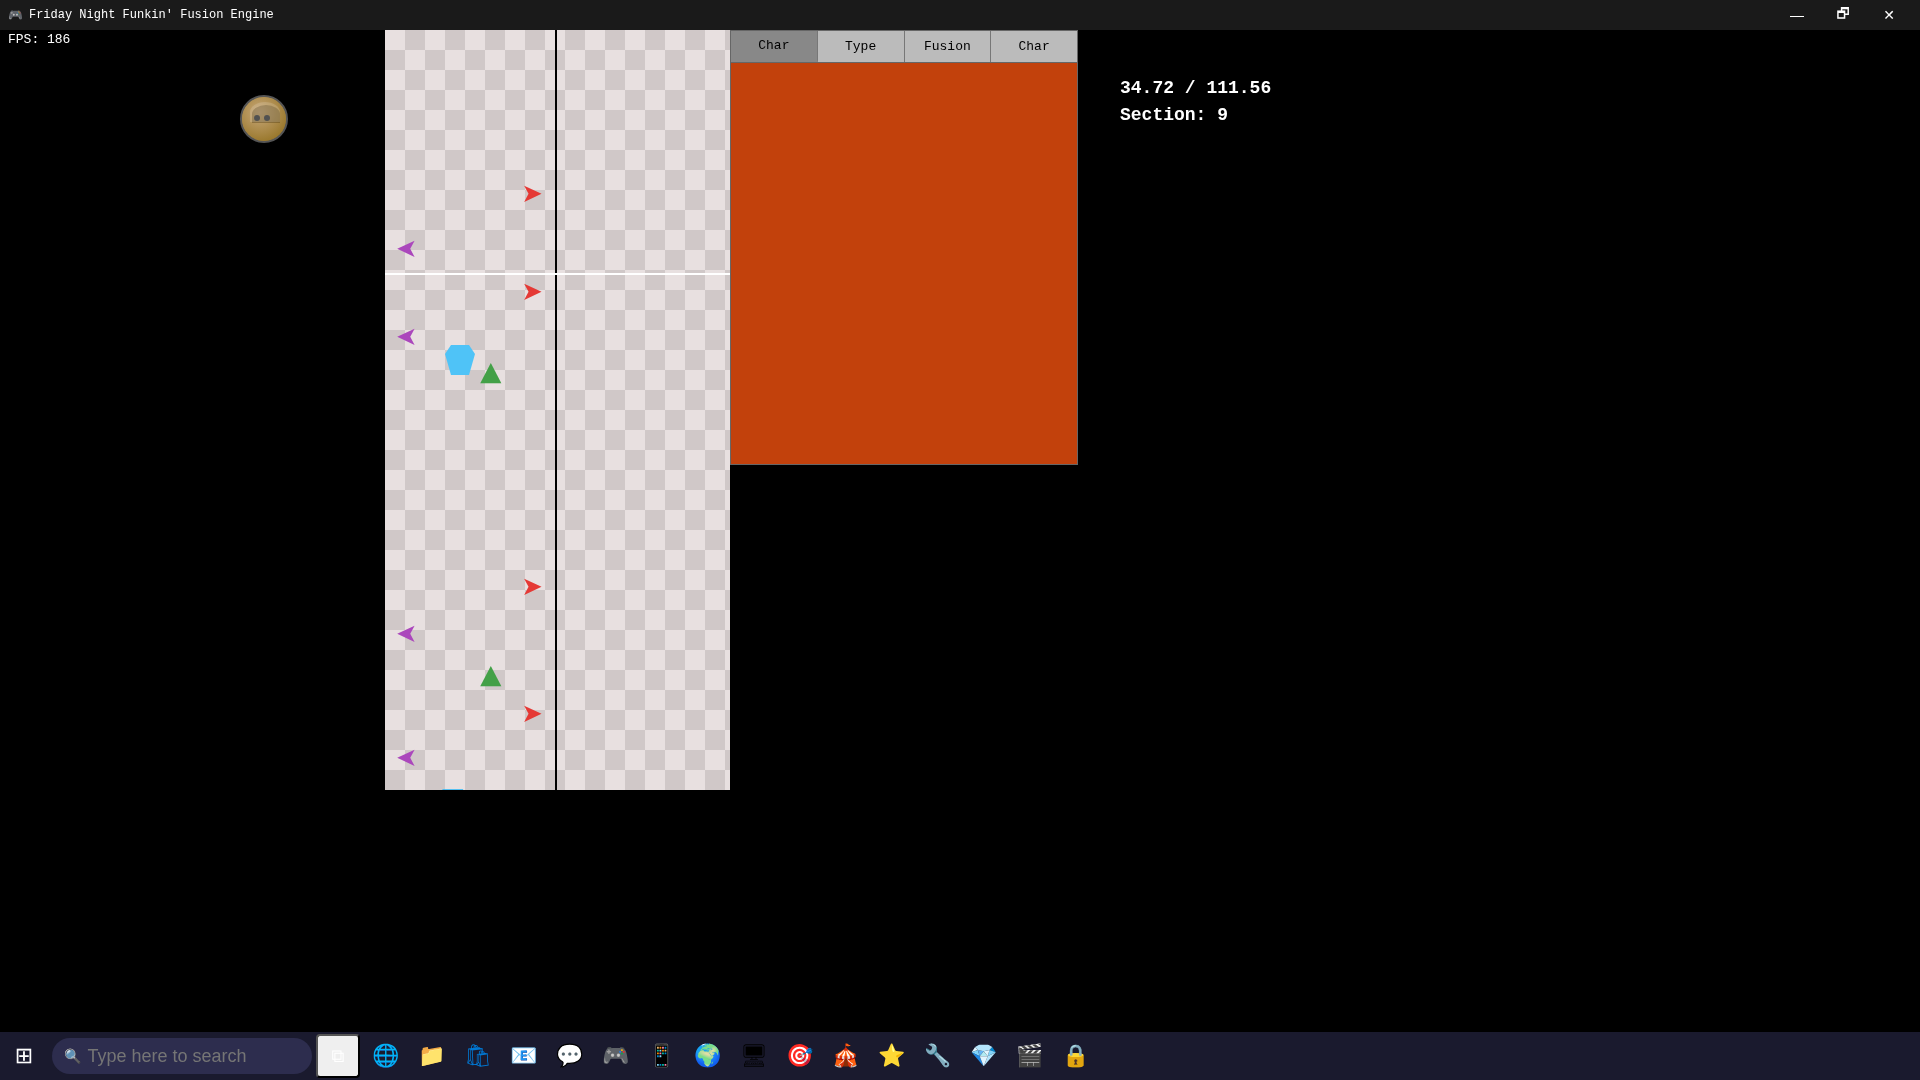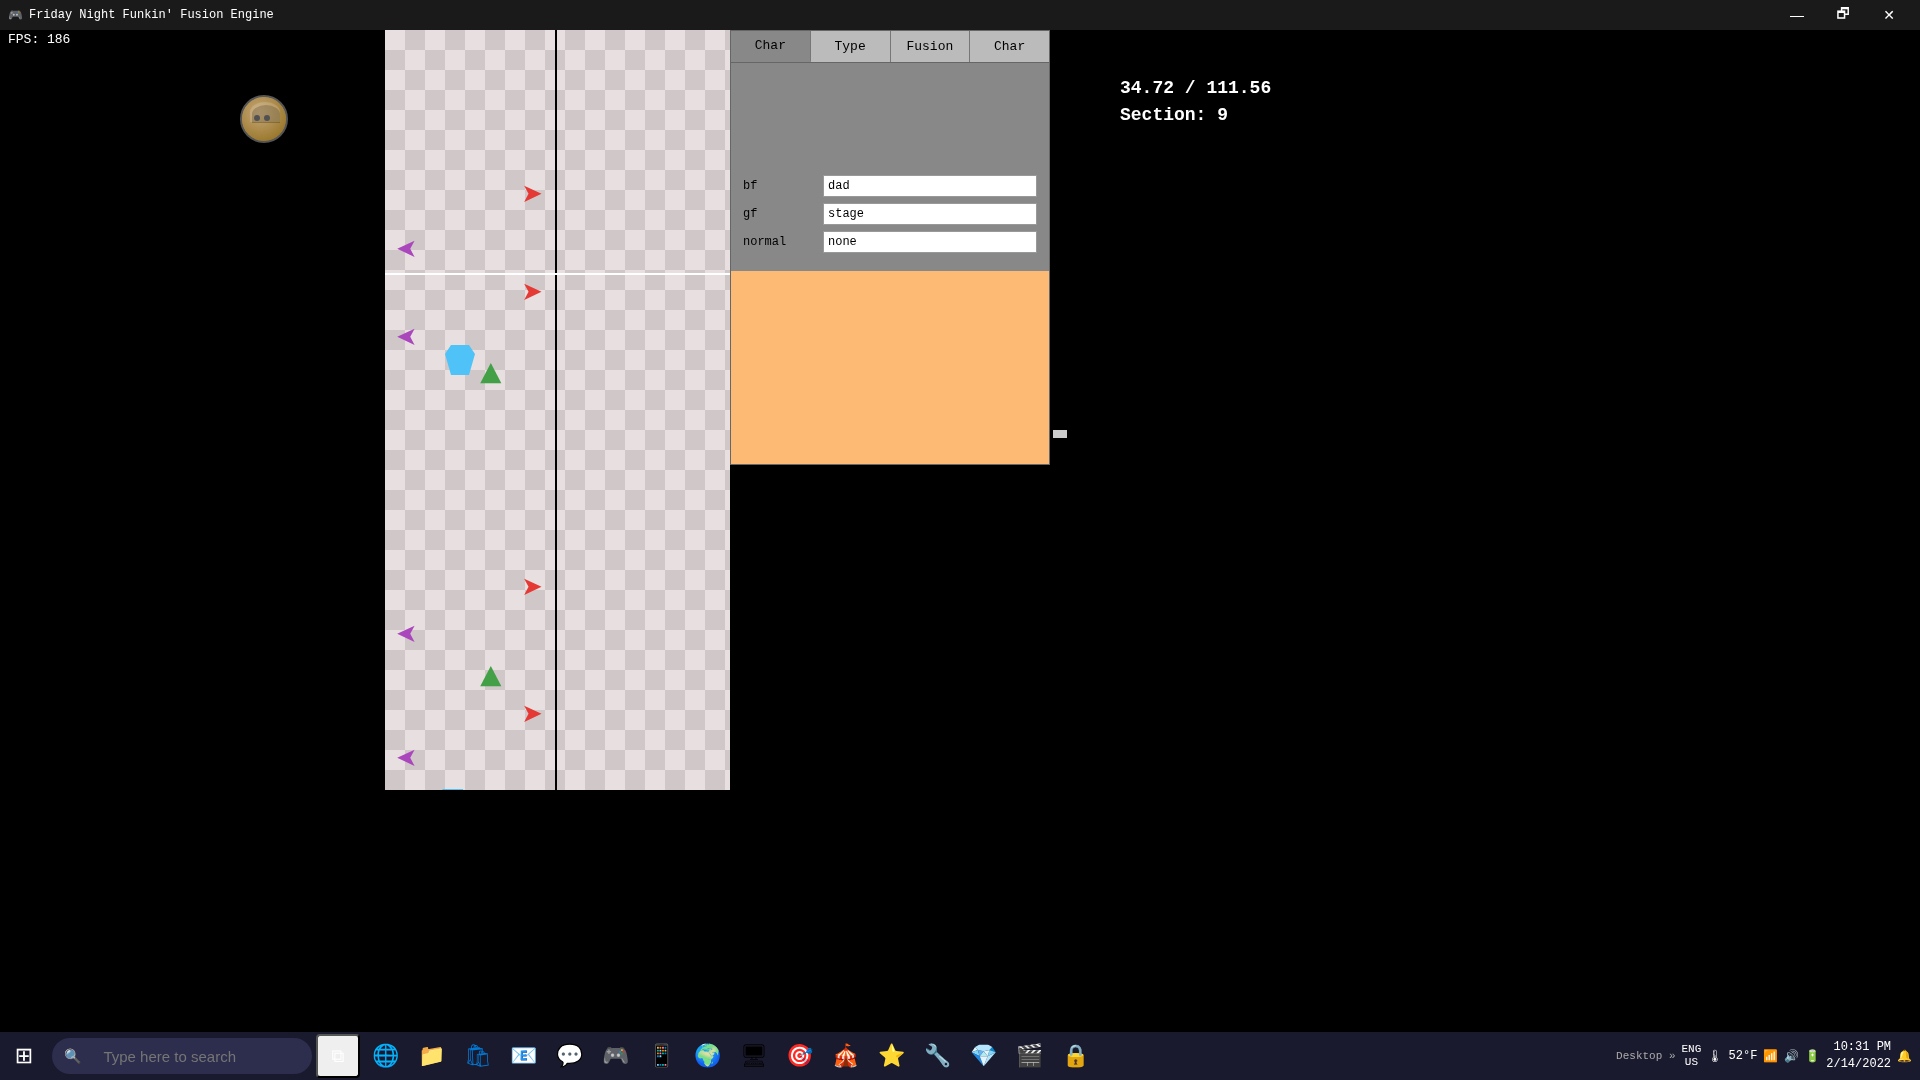--- a/index.html
+++ b/index.html
@@ -132,23 +132,23 @@
       height: 30px;
       background: #4fc3f7;
       clip-path: polygon(20% 0%, 80% 0%, 100% 30%, 80% 100%, 20% 100%, 0% 30%);
     }
 
     
     #sidebar-panel {
       position: absolute;
       top: 30px;
       left: 730px;
-      width: 320px;
+      width: 348px;
       height: 435px;
-      background: #fdba74;
+      background: #c2410c;
       border: 1px solid #666;
       z-index: 10;
     }
 
     
     #tabs {
       display: flex;
       height: 32px;
       background: #999;
       border-bottom: 1px solid #666;
@@ -250,24 +250,23 @@
       display: flex;
       align-items: center;
       padding: 0 12px;
       margin: 0 4px;
       width: 260px;
     }
     #search-bar input {
       background: transparent;
       border: none;
       color: #aaa;
-      font-size: 15px;
+      font-size: 18px;
       outline: none;
       width: 100%;
-      margin-left: 16px;
     }
     #taskbar-apps {
       display: flex;
       align-items: center;
       gap: 2px;
       margin-left: 4px;
     }
     .taskbar-app {
       width: 44px;
       height: 44px;
@@ -413,36 +412,20 @@
       <span>Type</span>
     </div>
     <div class="tab">
       <span>Fusion</span>
     </div>
     <div class="tab">
       <span>Char</span>
     </div>
   </div>
 
-  <div id="panel-content">
-    <div style="height: 100px;"></div>
-
-    <div class="field-row">
-      <span class="field-label">bf</span>
-      <input class="field-input" type="text" value="dad" style="">
-    </div>
-    <div class="field-row">
-      <span class="field-label">gf</span>
-      <input class="field-input" type="text" value="stage" style="">
-    </div>
-    <div class="field-row">
-      <span class="field-label">normal</span>
-      <input class="field-input" type="text" value="none" style="">
-    </div>
-  </div>
 </div>
 
 <div id="scrollbar-hint" style="position:absolute;top:430px;left:1053px;width:14px;height:8px;background:#ccc;"></div>
 
 <div id="info-display">
   <div>34.72 / 111.56</div>
   <div>Section: 9</div>
 </div>
 
 <div id="taskbar">
@@ -468,27 +451,13 @@
     <div class="taskbar-app">🖥</div>
     <div class="taskbar-app">🎯</div>
     <div class="taskbar-app">🎪</div>
     <div class="taskbar-app" style="color:#f9c74f;">⭐</div>
     <div class="taskbar-app">🔧</div>
     <div class="taskbar-app" style="color:#00bcd4;">💎</div>
     <div class="taskbar-app" style="color:#e91e63;">🎬</div>
     <div class="taskbar-app">🔒</div>
   </div>
 
-  <div id="taskbar-right">
-    <span style="font-size:11px;color:#aaa;">Desktop »</span>
-    <span style="font-size:11px;text-align:center;line-height:1.2;">ENG<br>US</span>
-    <span>🌡</span>
-    <span>52°F</span>
-    <span>📶</span>
-    <span>🔊</span>
-    <span>🔋</span>
-    <div id="clock">
-      <div>10:31 PM</div>
-      <div>2/14/2022</div>
-    </div>
-    <span>🔔</span>
-  </div>
 </div>
 
 </body></html>

